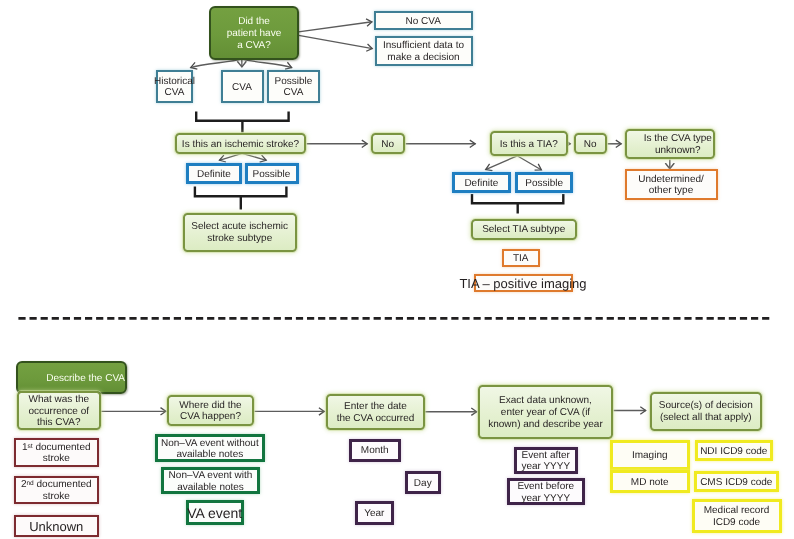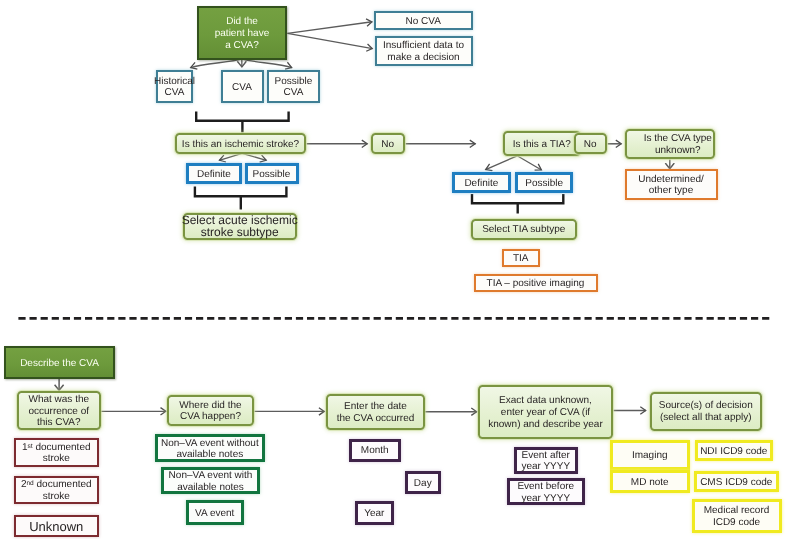--- a/index.html
+++ b/index.html
@@ -10,22 +10,22 @@
   #stage{position:relative;width:794px;height:539px;background:#ffffff;}
   svg.edges{position:absolute;left:0;top:0;width:794px;height:539px;pointer-events:none;}
 
   .node{position:absolute;box-sizing:border-box;display:flex;align-items:center;
         justify-content:center;text-align:center;color:#231f20;}
   .node .t{display:block;line-height:11.8px;white-space:nowrap;}
   .node > div{position:relative;top:1.2px;}
 
   
   .n-darkgreen{background:linear-gradient(180deg,#74a041 0%,#6d9a3c 55%,#638f35 100%);
-      border:2px solid #33521d;border-radius:0;
-      color:#fbfff2;box-shadow:1px 1px 2px rgba(60,70,40,.40);}
+      border:2px solid #33521d;border-radius:6px;
+      color:#fbfff2;box-shadow:1px 1px 2px rgba(60,70,40,.40);margin-left:12px;}
   .n-ltgreen{background:linear-gradient(180deg,#f0f7e5 0%,#e6f1d3 50%,#dcecc3 100%);
       border:2.1px solid #7a9441;border-radius:4.5px;
       box-shadow:0 0 0 1px rgba(205,222,160,.55), 0 0 4px 1px rgba(198,218,150,.60);}
   .n-teal{background:#fdfdfa;border:2.1px solid #3f7e94;
       box-shadow:0 0 3px rgba(150,200,215,.75);}
   .n-blue{background:#fcfcfa;border:3px solid #1e7ec1;
       box-shadow:0 0 3px rgba(130,190,230,.8);}
   .n-orange{background:#fdfcfa;border:2.2px solid #df7a2d;
       box-shadow:0 0 3px rgba(240,195,150,.7);}
   .n-maroon{background:#fdfafa;border:2.5px solid #7d2b30;
@@ -132,32 +132,32 @@
     <div class="node n-blue" style="left: 185.7px; top: 163.4px; width: 56.5px; height: 21px; font-size: 10px;">
       <div>
         <span class="t">Definite</span>
       </div>
     </div>
     <div class="node n-blue" style="left: 244.5px; top: 163.4px; width: 54px; height: 21px; font-size: 10px;">
       <div>
         <span class="t">Possible</span>
       </div>
     </div>
-    <div class="node n-ltgreen" style="left: 182.7px; top: 212.5px; width: 114px; height: 27px; font-size: 12px;">
+    <div class="node n-ltgreen" style="left: 182.7px; top: 212.5px; width: 114px; height: 39px; font-size: 10px;">
       <div>
         <span class="t">Select acute ischemic</span>
         <span class="t">stroke subtype</span>
       </div>
     </div>
     <div class="node n-ltgreen" style="left: 370.5px; top: 133px; width: 34.5px; height: 21px; font-size: 10px;">
       <div>
         <span class="t">No</span>
       </div>
     </div>
-    <div class="node n-ltgreen" style="left: 503px; top: 131px; width: 77.5px; height: 24.5px; font-size: 10px;">
+    <div class="node n-ltgreen" style="left: 490px; top: 131px; width: 77.5px; height: 24.5px; font-size: 10px;">
       <div>
         <span class="t">Is this a TIA?</span>
       </div>
     </div>
     <div class="node n-ltgreen" style="left: 573.5px; top: 133px; width: 33.5px; height: 21px; font-size: 10px;">
       <div>
         <span class="t">No</span>
       </div>
     </div>
     <div class="node n-ltgreen" style="left: 624.5px; top: 128.5px; width: 90.5px; height: 30.5px; font-size: 10px; padding-left: 16px;">
@@ -185,26 +185,26 @@
     <div class="node n-ltgreen" style="left: 470.5px; top: 218.5px; width: 106.5px; height: 21px; font-size: 10px;">
       <div>
         <span class="t">Select TIA subtype</span>
       </div>
     </div>
     <div class="node n-orange" style="left: 502px; top: 248.5px; width: 37.5px; height: 18.5px; font-size: 10px;">
       <div>
         <span class="t">TIA</span>
       </div>
     </div>
-    <div class="node n-orange" style="left: 473.5px; top: 274px; width: 124px; height: 18px; font-size: 10px;">
+    <div class="node n-orange" style="left: 473.5px; top: 274px; width: 99px; height: 18px; font-size: 13px;">
       <div>
         <span class="t">TIA – positive imaging</span>
       </div>
     </div>
-    <div class="node n-darkgreen" style="left: 4px; top: 346px; width: 111px; height: 32.5px; font-size: 10px;">
+    <div class="node n-darkgreen" style="left: 4px; top: 361px; width: 111px; height: 32.5px; font-size: 10px; justify-content: flex-end;">
       <div>
         <span class="t">Describe the CVA</span>
       </div>
     </div>
     <div class="node n-ltgreen" style="left: 16.5px; top: 391px; width: 84.5px; height: 38.5px; font-size: 10px;">
       <div>
         <span class="t">What was the</span>
         <span class="t">occurrence of</span>
         <span class="t">this CVA?</span>
       </div>
@@ -237,21 +237,21 @@
         <span class="t">Non–VA event without</span>
         <span class="t">available notes</span>
       </div>
     </div>
     <div class="node n-green2" style="left: 161px; top: 467.3px; width: 99px; height: 26.5px; font-size: 10px;">
       <div>
         <span class="t">Non–VA event with</span>
         <span class="t">available notes</span>
       </div>
     </div>
-    <div class="node n-green2" style="left: 186px; top: 499.5px; width: 57.5px; height: 25.8px; font-size: 10px; text-align: center;">
+    <div class="node n-green2" style="left: 186px; top: 499.5px; width: 57.5px; height: 25.8px; font-size: 14px; text-align: center;">
       <div>
         <span class="t">VA event</span>
       </div>
     </div>
     <div class="node n-ltgreen" style="left: 326px; top: 394px; width: 99px; height: 36px; font-size: 10px;">
       <div>
         <span class="t">Enter the date</span>
         <span class="t">the CVA occurred</span>
       </div>
     </div>

